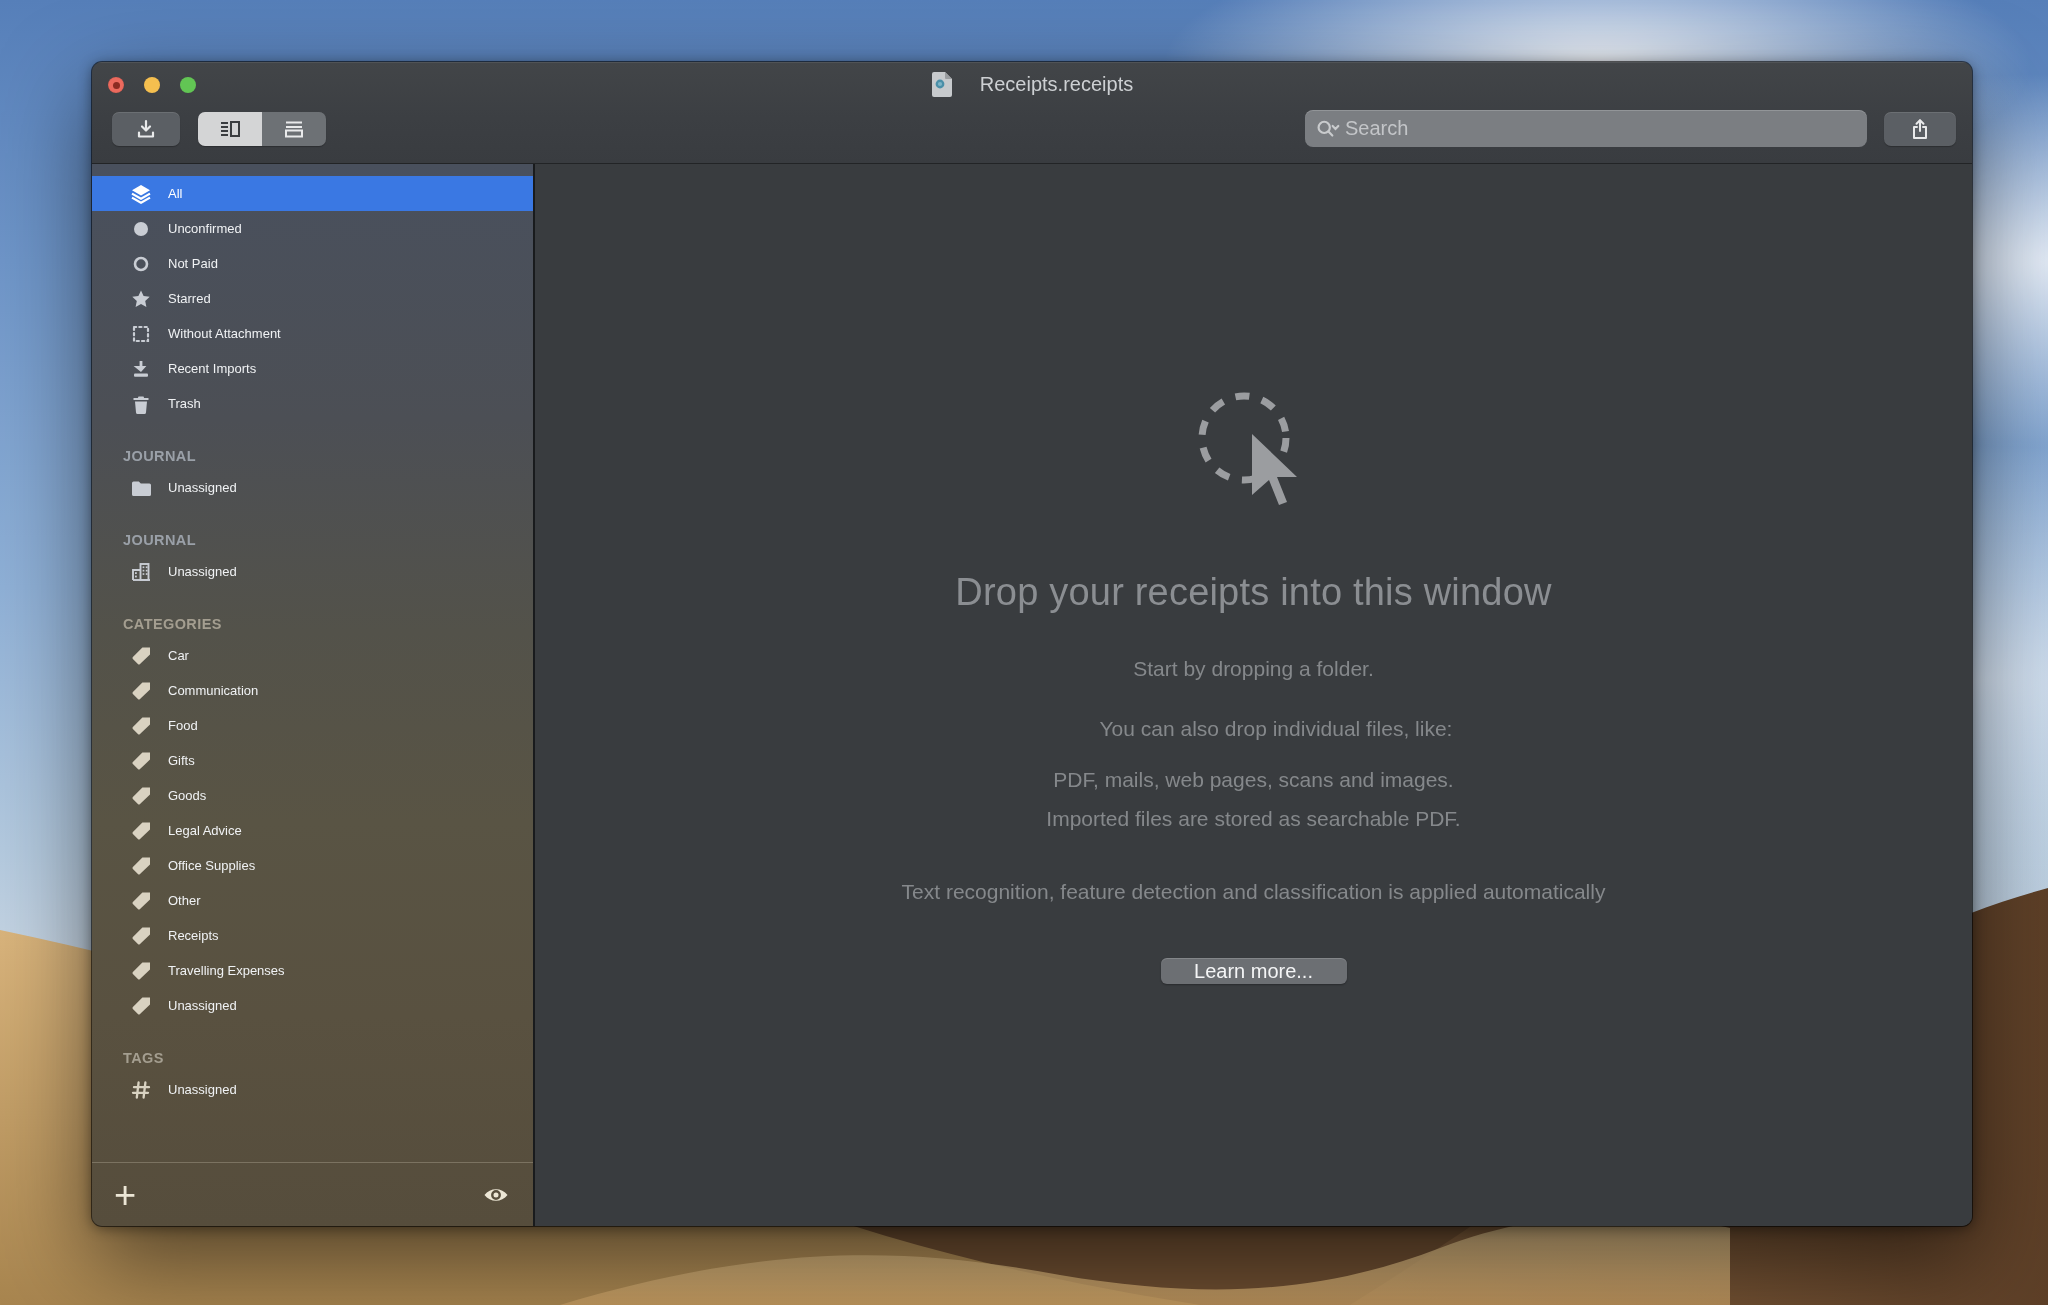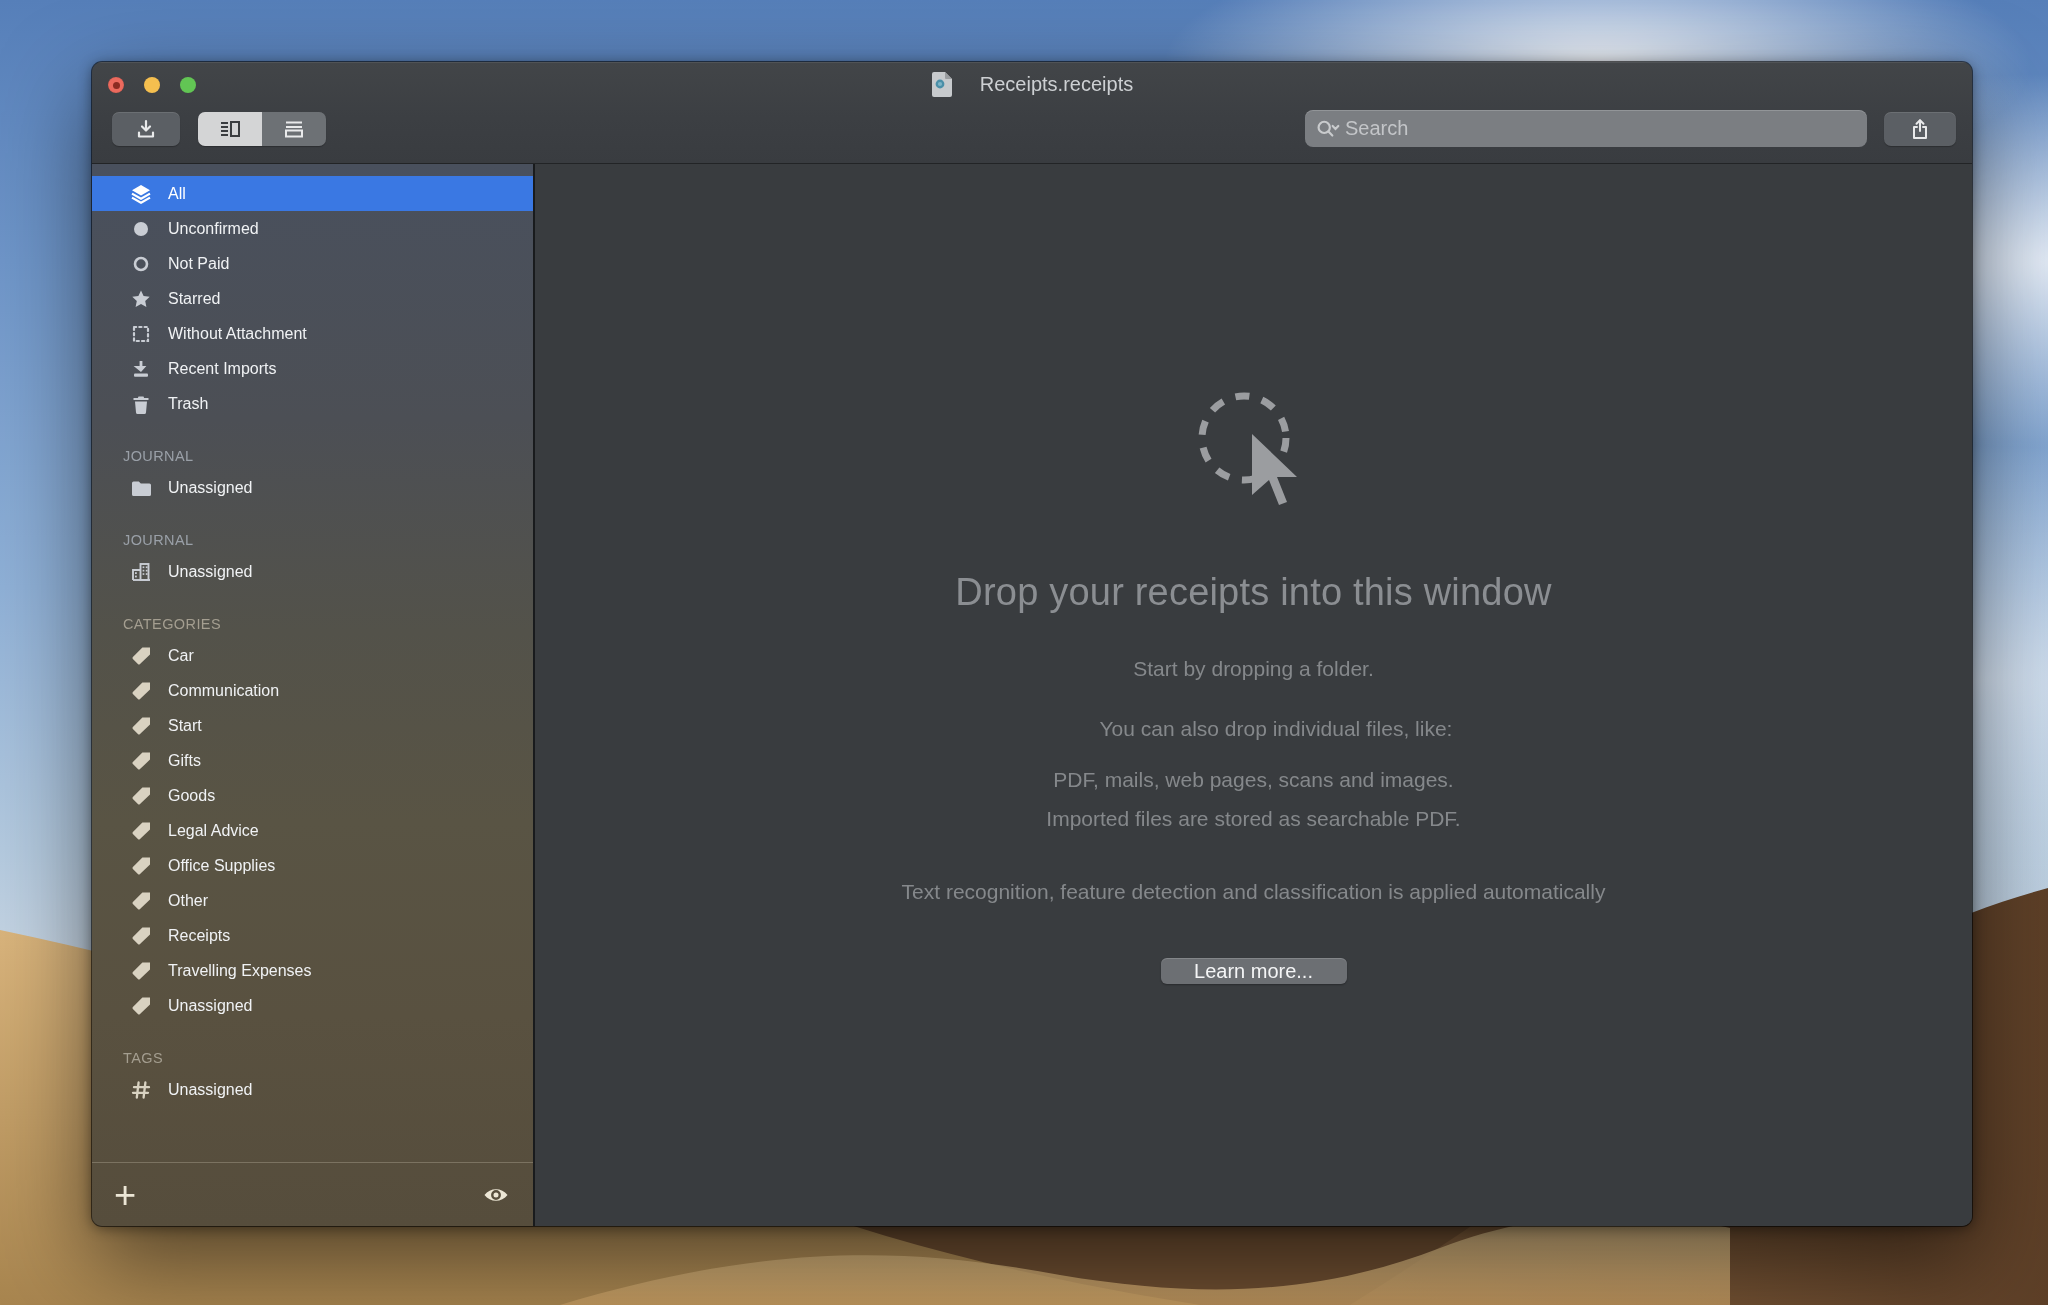--- a/index.html
+++ b/index.html
@@ -52,25 +52,25 @@
     color:#eceef0; font-size:20px; font-family:"Liberation Sans", sans-serif; }
   .searchbox input::placeholder { color:#c3c5c8; }
 
   
   .content { flex:1; display:flex; min-height:0; }
 
   .sidebar { width:441px; flex:none; position:relative; padding-top:12px;
     background:linear-gradient(180deg,#49505d 0%,#4c4f55 24%,#53524a 44%,#595444 62%,#595140 80%,#564d3c 100%); }
   .srow { height:35px; display:flex; align-items:center; padding-left:34px; cursor:default; }
   .srow .ic { width:30px; display:flex; justify-content:center; flex:none; }
-  .srow .lbl { margin-left:12px; font-size:16px; font-weight:500; color:#f0f2f4; white-space:nowrap; }
+  .srow .lbl { margin-left:12px; font-size:13px; font-weight:500; color:#f0f2f4; white-space:nowrap; }
   .srow.sel { background:#3a78e3; }
   .srow.sel .lbl { color:#fff; }
   .shead { height:35px; margin-top:14px; display:flex; align-items:flex-end; padding-left:31px; padding-bottom:6px;
-    font-size:14.5px; font-weight:400; letter-spacing:.4px; color:#9aa0a8; }
+    font-size:14.5px; font-weight:700; letter-spacing:.4px; color:#9aa0a8; }
   .shead.warm { color:#a49e90; }
   .icg { color:#c9cdd4; }       
   .icw { color:#d9d2c1; }       
 
   .sidebar-bottom { position:absolute; left:0; right:0; bottom:0; height:64px;
     border-top:1px solid rgba(220,210,190,.28); display:flex; align-items:center; justify-content:space-between;
     padding:0 22px; }
   .plusbtn { color:#ece6d5; font-size:38px; font-weight:200; line-height:30px; }
   .eyebtn svg { display:block; }
 
@@ -307,21 +307,21 @@
             </svg>
         </span>
         <span class="lbl">Communication</span>
       </div>
       <div class="srow">
         <span class="ic icw">
           <svg width="24" height="24" viewBox="0 0 24 24" fill="currentColor">
               <path d="M21 3.5 h-7.6 L3.9 13 a1.5 1.5 0 0 0 0 2.1 l5 5 a1.5 1.5 0 0 0 2.1 0 L21 10.6 Z"></path>
             </svg>
         </span>
-        <span class="lbl">Start</span>
+        <span class="lbl">Food</span>
       </div>
       <div class="srow">
         <span class="ic icw">
           <svg width="24" height="24" viewBox="0 0 24 24" fill="currentColor">
               <path d="M21 3.5 h-7.6 L3.9 13 a1.5 1.5 0 0 0 0 2.1 l5 5 a1.5 1.5 0 0 0 2.1 0 L21 10.6 Z"></path>
             </svg>
         </span>
         <span class="lbl">Gifts</span>
       </div>
       <div class="srow">

